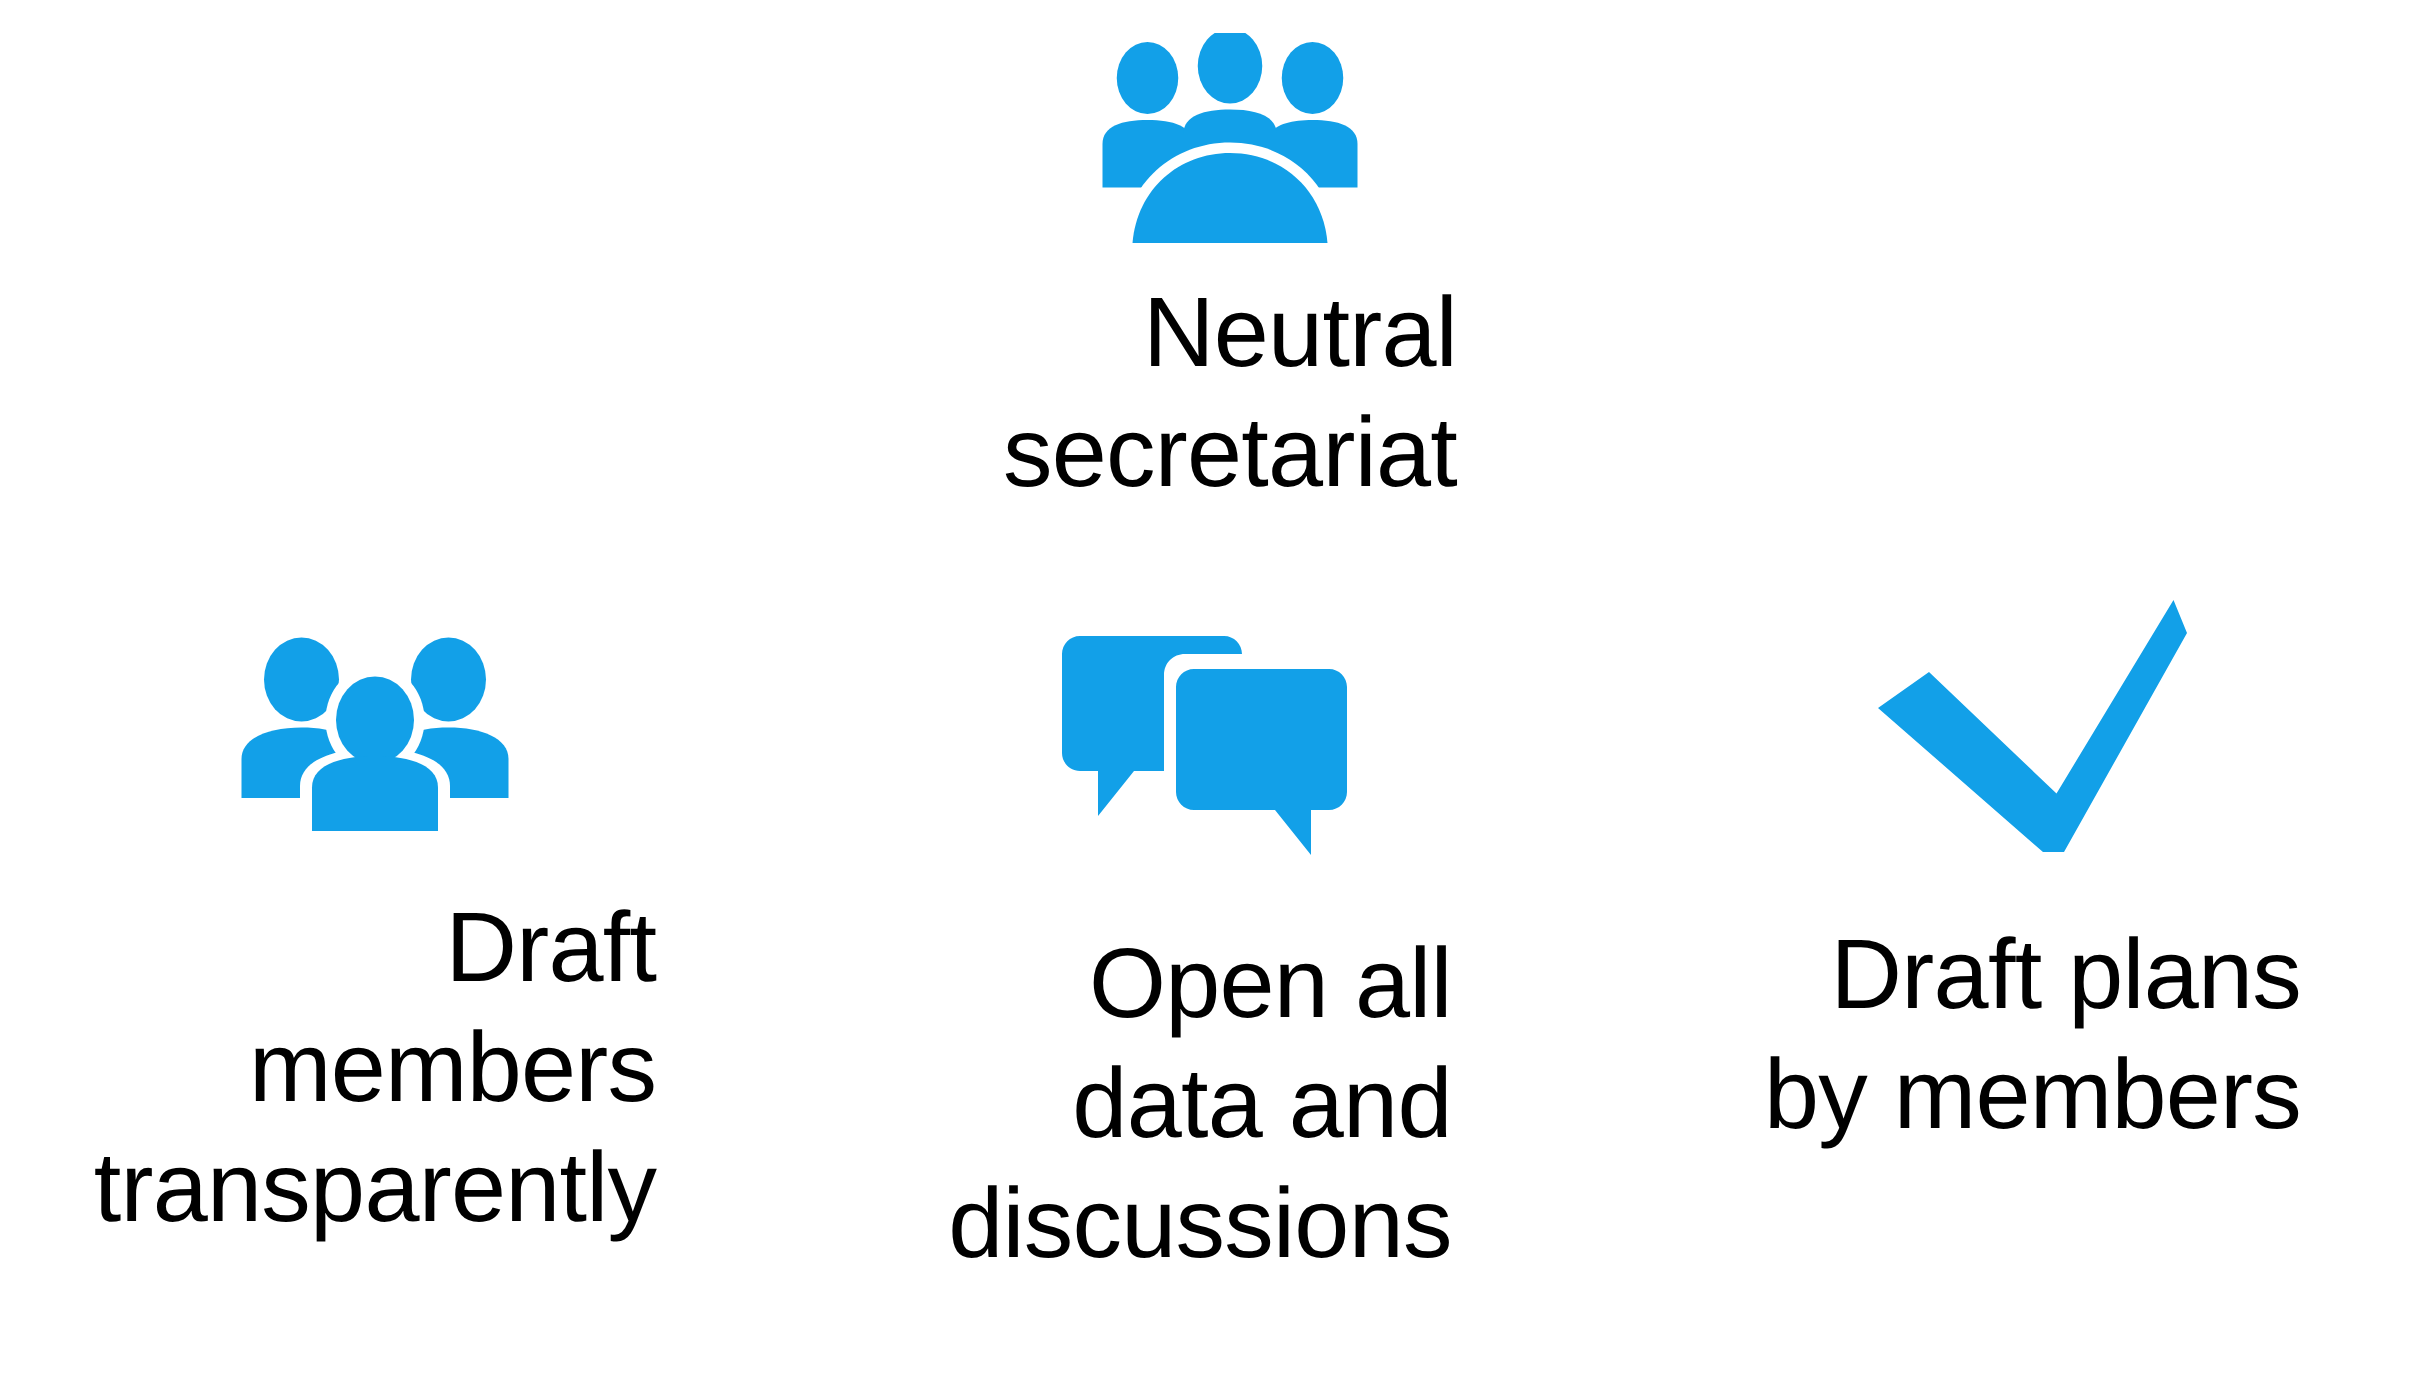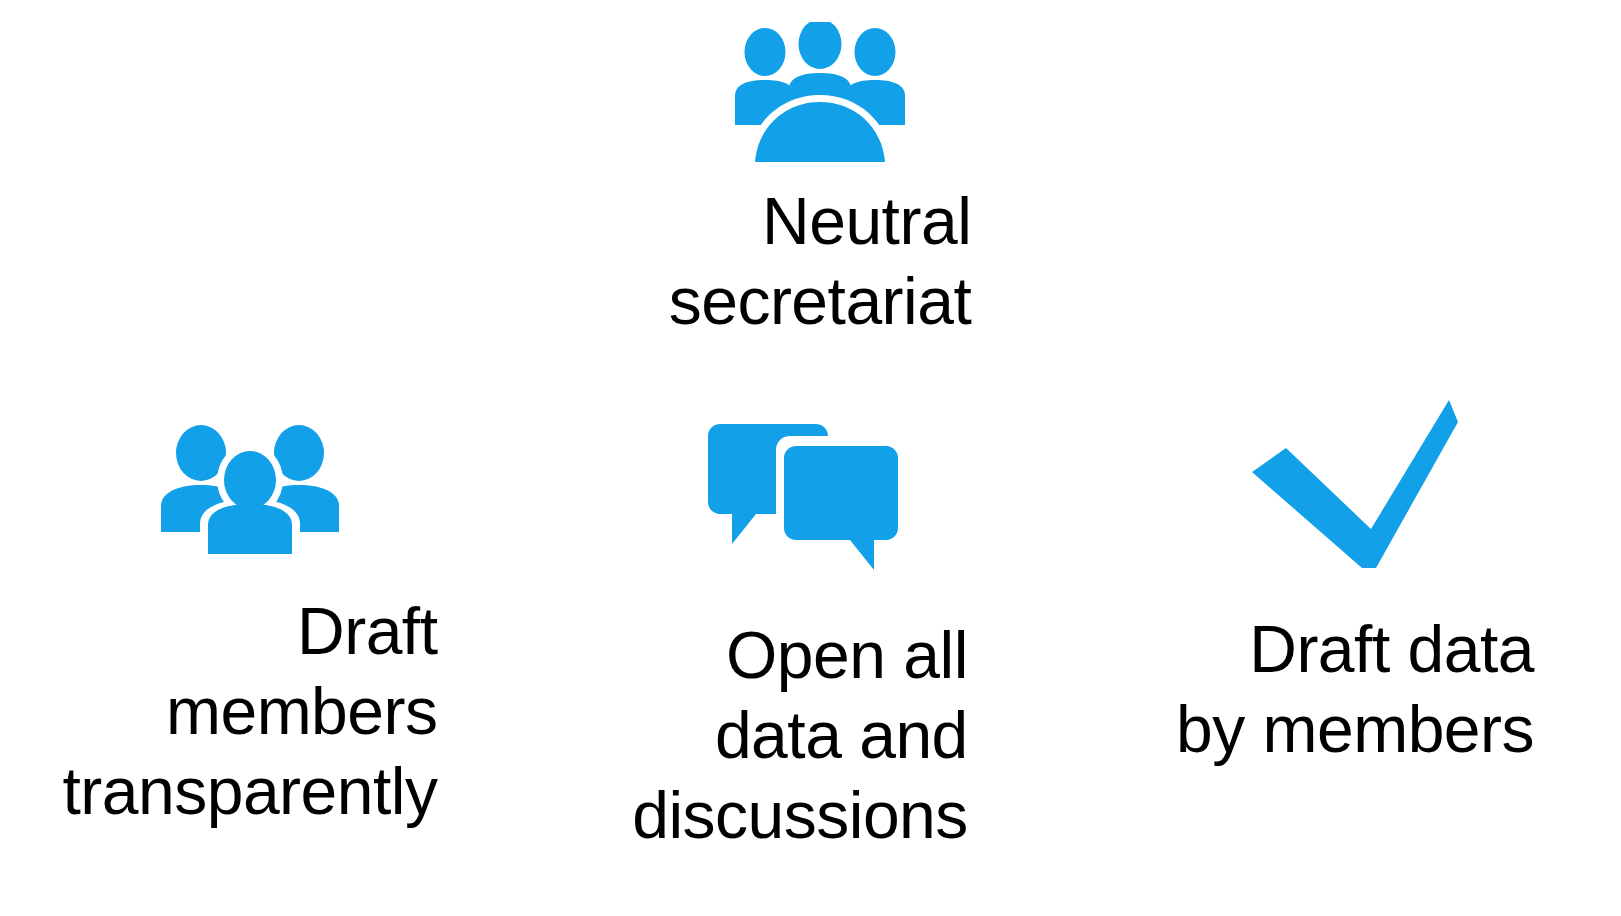--- a/index.html
+++ b/index.html
@@ -152,17 +152,17 @@
   </div>
 
   <div class="feature" id="feature-draft">
 
     <span class="icon-wrap">
       <svg width="206" height="168" viewBox="0 0 206 168" xmlns="http://www.w3.org/2000/svg" aria-hidden="true">
         <polygon fill="#12a0e8" points="0,72 34,48 119,129 197,0 206,22 124,168 110,168"></polygon>
       </svg>
     </span>
 
-    <div class="feature-label">Draft data
+    <div class="feature-label">Draft plans
 by members</div>
   </div>
 
 </div>
 
 </body></html>

